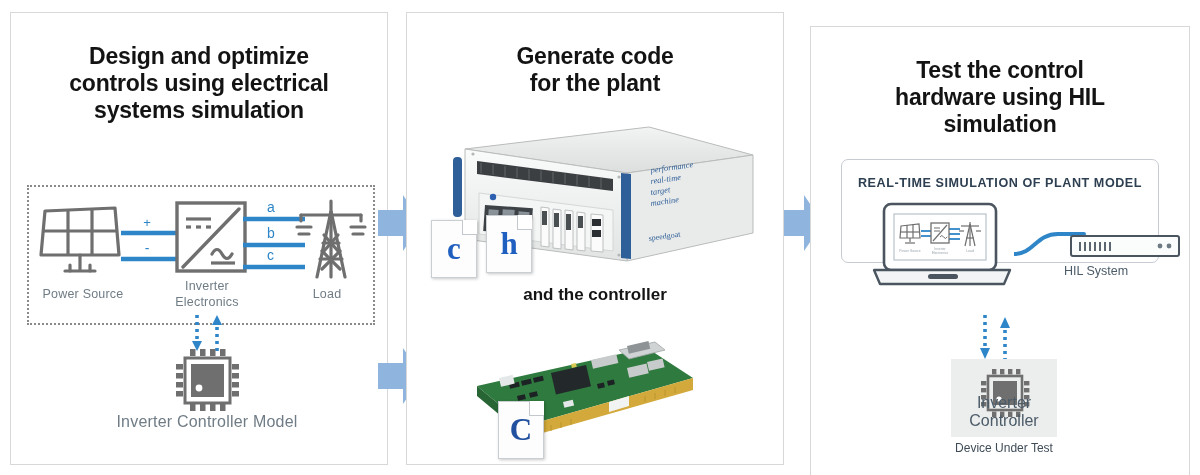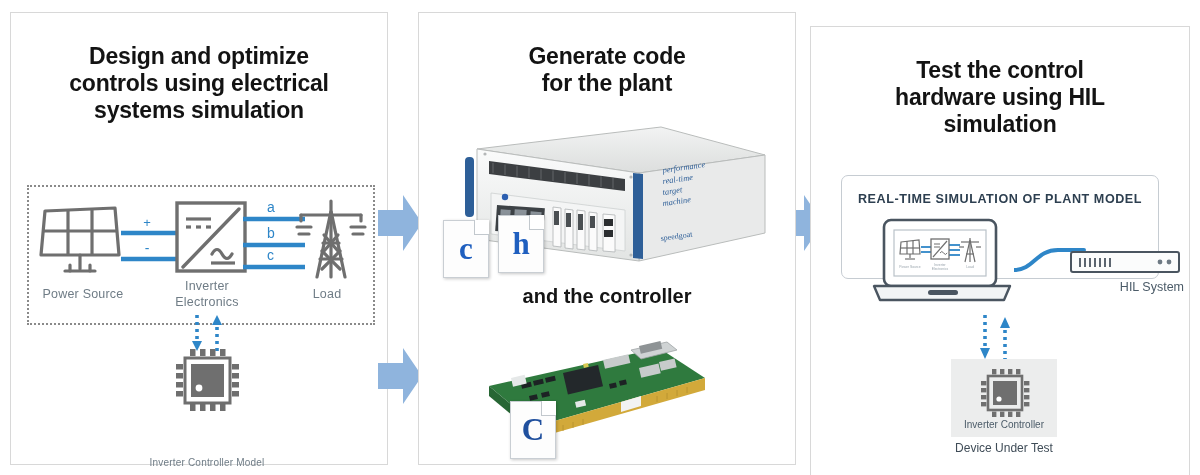--- a/index.html
+++ b/index.html
@@ -1,21 +1,21 @@
 <!DOCTYPE html>
 <html><head>
 <meta charset="utf-8">
 <style>
   html,body{margin:0;padding:0;background:#ffffff;}
   body{width:1200px;height:475px;font-family:"Liberation Sans",sans-serif;overflow:hidden;}
   .canvas{position:relative;width:1200px;height:475px;background:#fff;}
 
   .panel{position:absolute;top:12px;height:453px;background:#fff;border:1px solid #d8d8d8;box-sizing:border-box;}
   #panel-1{left:10px;width:378px;padding-left:40px;}
-  #panel-2{left:418px;width:378px;}
+  #panel-2{left:406px;width:378px;}
   #panel-3{left:810px;width:380px;margin-top:14px;}
 
   .panel-title{position:absolute;left:0;right:0;top:30px;text-align:center;
     font-weight:bold;font-size:23px;line-height:1.18;color:#131313;
     font-family:"Liberation Sans",sans-serif;letter-spacing:-0.2px;}
 
   
   .big-arrow{position:absolute;width:46px;height:62px;}
   .big-arrow svg{display:block;width:100%;height:100%;}
   #arrow-1{left:377px;top:192px;}
@@ -23,21 +23,21 @@
   #arrow-3{left:778px;top:192px;}
 
   
   .dashed-plant{position:absolute;left:16px;top:172px;width:348px;height:140px;
     border:2px dotted #8a8a8a;box-sizing:border-box;}
   .p1-labels{position:absolute;font-size:12.5px;color:#6f7c86;
     font-family:"Liberation Sans",sans-serif;text-align:center;letter-spacing:.2px;}
   #lbl-power-source{left:8px;top:274px;width:128px;}
   #lbl-inverter{left:148px;top:266px;width:96px;line-height:1.25;}
   #lbl-load{left:270px;top:274px;width:92px;}
-  #lbl-controller-model{left:90px;top:400px;width:212px;font-size:10px;margin-top:44px;}
+  #lbl-controller-model{left:90px;top:400px;width:212px;font-size:16px;}
 
   .icon-solar{position:absolute;left:28px;top:190px;width:84px;height:78px;}
   .icon-inverter{position:absolute;left:162px;top:184px;width:76px;height:84px;}
   .icon-tower{position:absolute;left:284px;top:186px;width:72px;height:82px;}
   .wires-left{position:absolute;left:110px;top:184px;width:60px;height:84px;}
   .wires-right{position:absolute;left:232px;top:178px;width:64px;height:90px;}
   .icon-chip{position:absolute;left:163px;top:336px;width:66px;height:62px;}
   .ctrl-arrows{position:absolute;left:172px;top:300px;width:52px;height:40px;}
 
   
@@ -48,39 +48,39 @@
   .file-icon .fold{position:absolute;right:-1px;top:-1px;width:14px;height:14px;
     background:#ffffff;border-left:1px solid #c2c8cd;border-bottom:1px solid #c2c8cd;}
   .file-icon .ltr{position:absolute;left:0;right:0;top:50%;transform:translateY(-50%);
     text-align:center;font-size:31px;font-weight:bold;color:#1f5fbf;
     font-family:"Liberation Serif",serif;}
   #file-c-top{left:24px;top:207px;}
   #file-h-top{left:79px;top:202px;}
   #file-c-bottom{left:91px;top:388px;}
   #file-c-bottom .ltr{color:#20509e;}
   .sub-caption{position:absolute;left:0;right:0;top:272px;text-align:center;
-    font-weight:bold;font-size:20px;color:#141414;}
+    font-weight:bold;font-size:17px;color:#141414;}
   .pcie{position:absolute;left:62px;top:327px;width:228px;height:110px;}
 
   
-  .rt-box{position:absolute;left:30px;top:148px;width:318px;height:104px;
+  .rt-box{position:absolute;left:30px;top:132px;width:318px;height:104px;
     border:1px solid #c6ccd2;border-radius:7px;background:#fff;box-sizing:border-box;}
   .rt-title{position:absolute;left:0;right:0;top:16px;text-align:center;
     font-size:12.6px;font-weight:bold;letter-spacing:.55px;color:#2d3f50;}
   .laptop{position:absolute;left:28px;top:42px;width:150px;height:86px;}
   .cable{position:absolute;left:172px;top:68px;width:72px;height:34px;}
   .hil-rack{position:absolute;left:228px;top:74px;width:110px;height:26px;}
-  .hil-label{position:absolute;left:222px;top:104px;width:120px;text-align:right;
+  .hil-label{position:absolute;left:222px;top:104px;width:120px;text-align:left;
     font-size:12.5px;color:#4b5b68;}
   .hil-dotted{position:absolute;left:163px;top:288px;width:44px;height:46px;}
   .dut-box{position:absolute;left:140px;top:332px;width:106px;height:78px;
     background:#eceded;}
   .dut-chip{position:absolute;left:28px;top:10px;width:52px;height:48px;}
   .dut-inner-label{position:absolute;left:0;right:0;bottom:7px;text-align:center;
-    font-size:10px;color:#4b5b68;}
+    font-size:16px;color:#4b5b68;}
   .dut-caption{position:absolute;left:120px;top:414px;width:146px;text-align:center;
     font-size:12px;color:#3f4c57;}
 </style>
 </head>
 <body>
 
 <div class="canvas">
 
   <div class="panel" id="panel-1">
     <div class="panel-title" style="white-space:pre-line;">Design and optimize

